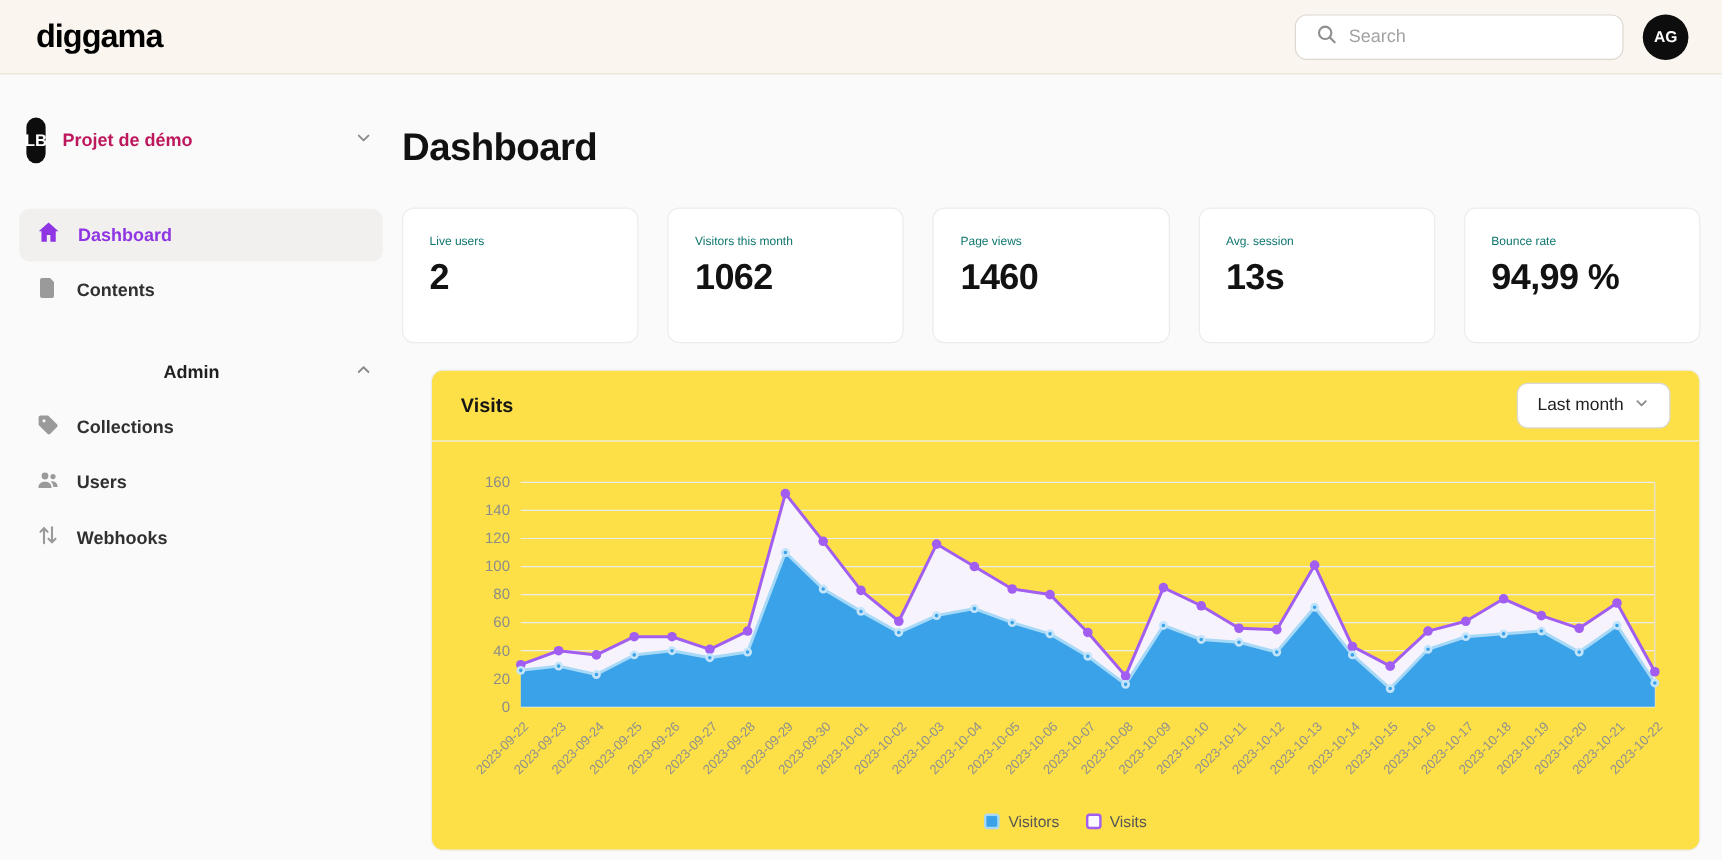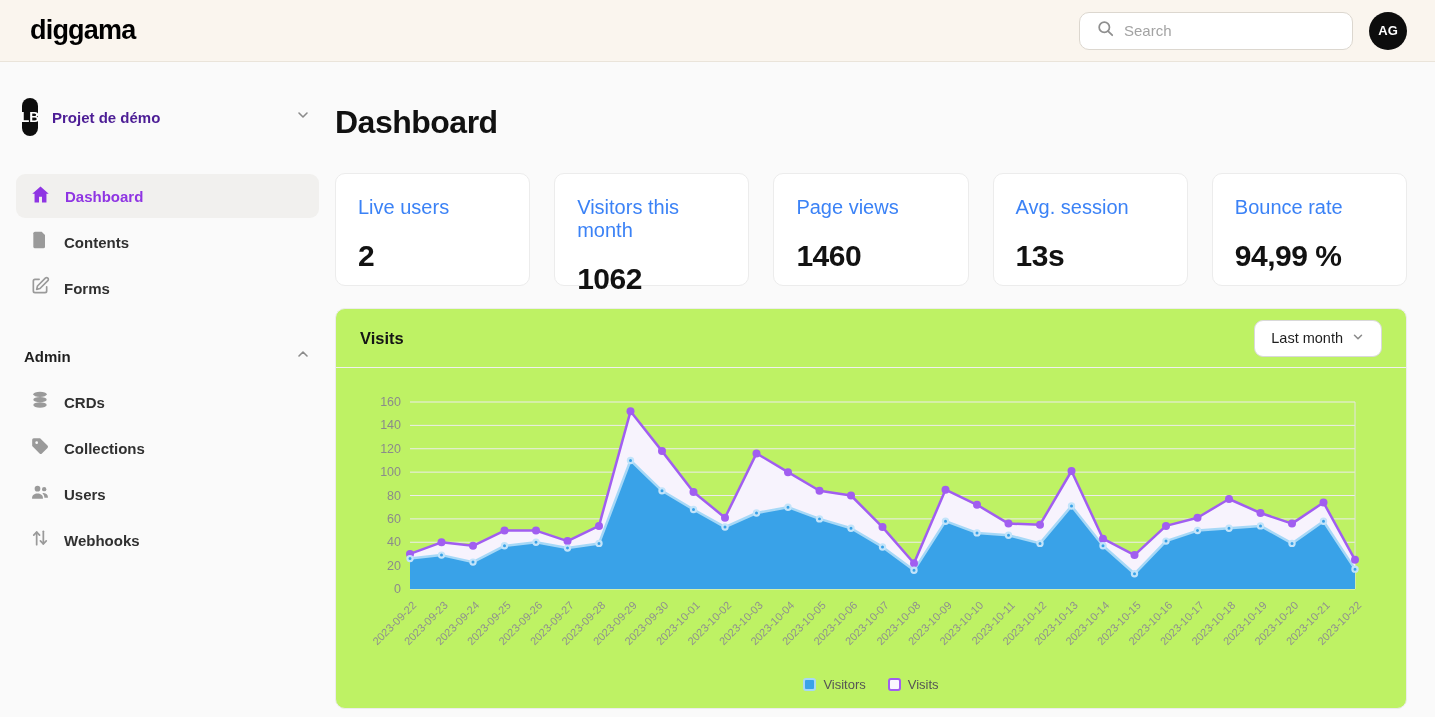--- a/index.html
+++ b/index.html
@@ -23,41 +23,41 @@
 
   
   .layout { display:flex; height:655px; }
   .sidebar { width:335px; flex:none; padding:36px 16px 0 16px; }
   .main { flex:1; padding:28px 28px 16px 0; }
 
   
   .project-row { display:flex; align-items:center; gap:14px; padding:0 8px 0 6px; cursor:pointer; }
   .project-avatar { width:16px; height:38px; border-radius:11px; background:#0d0d0d; color:#fff;
                     font-size:14px; font-weight:700; display:flex; align-items:center; justify-content:center; }
-  .project-name { font-size:15px; font-weight:700; color:#4c1d95; flex:1; }
+  .project-name { font-size:15px; font-weight:700; color:#be185d; flex:1; }
   .nav { margin-top:38px; display:flex; flex-direction:column; gap:2px; }
   .nav-item { display:flex; align-items:center; gap:14px; height:44px; padding:0 14px;
               border-radius:9px; cursor:pointer; }
   .nav-item .label { font-size:15px; font-weight:700; color:#303030; }
   .nav-item svg { flex:none; }
   .nav-item.active { background:#f1f0ee; }
   .nav-item.active .label { color:#8f35e3; }
-  .section-head { display:flex; align-items:center; margin:28px 0 6px 0; padding:0 8px 0 8px; height:36px; cursor:pointer; }
+  .section-head { display:flex; align-items:center; margin:28px 0 6px 0; padding:0 8px 0 8px; height:36px; cursor:pointer;text-align:center; }
   .section-head .label { font-size:15px; font-weight:700; color:#1f1f1f; flex:1; }
   .icon-gray { color:#9a9a9a; }
   .chev { color:#8b8b8b; }
 
   
   .page-title { font-size:32px; font-weight:800; letter-spacing:-0.5px; color:#111; margin:14px 0 32px 0; }
   .stats { display:grid; grid-template-columns:repeat(5,1fr); gap:24px; }
   .stat-card { background:#fff; border:1px solid #ececec; border-radius:10px; padding:22px 22px; height:113px; }
-  .stat-label { font-size:20px; color:#3b82f6; margin-bottom:20px; }
+  .stat-label { font-size:10px; color:#0f766e; margin-bottom:8px; }
   .stat-value { font-size:30px; font-weight:800; letter-spacing:-0.5px; color:#121212; }
 
-  .chart-card { margin-top:22px; background:#bef264; border:1px solid #ececec; border-radius:10px; }
+  .chart-card { margin-top:22px; background:#fde047; border:1px solid #ececec; border-radius:10px;margin-left:24px; }
   .chart-head { display:flex; align-items:center; justify-content:space-between;
                 padding:12px 24px; border-bottom:1px solid #f0f0f0; height:59px; }
   .chart-title { font-size:16.5px; font-weight:800; color:#151515; }
   .range-btn { display:flex; align-items:center; gap:8px; border:1px solid #d9d9d9; background:#fff;
                border-radius:9px; padding:9px 16px; font-size:14.5px; color:#1f1f1f;
                font-family:"Liberation Sans", sans-serif; cursor:pointer; }
   .chart-body { padding:16px 24px 0 24px; }
   .chart-body svg { display:block; width:1008px; height:287px; }
   .legend { display:flex; justify-content:center; gap:22px; padding:6px 0 16px 0; }
   .legend-item { display:flex; align-items:center; gap:7px; cursor:pointer; }
@@ -106,51 +106,32 @@
         <span class="label">Dashboard</span>
       </div>
       <div class="nav-item">
         <span class="icon-gray">
           <svg width="20" height="20" viewBox="0 0 24 24" fill="#9a9a9a">
             <path d="M6 2h8l4 4v14a2 2 0 0 1-2 2H6a2 2 0 0 1-2-2V4a2 2 0 0 1 2-2z"></path>
           </svg>
         </span>
         <span class="label">Contents</span>
       </div>
-      <div class="nav-item">
-        <span class="icon-gray">
-          <svg width="20" height="20" viewBox="0 0 24 24" fill="none" stroke="#9a9a9a" stroke-width="2" stroke-linecap="round" stroke-linejoin="round">
-            <path d="M11 4H6a2 2 0 0 0-2 2v12a2 2 0 0 0 2 2h12a2 2 0 0 0 2-2v-5"></path>
-            <path d="M18.4 2.6a2.1 2.1 0 0 1 3 3L12 15l-4 1 1-4 9.4-9.4z"></path>
-          </svg>
-        </span>
-        <span class="label">Forms</span>
-      </div>
     </div>
 
     <div class="section-head">
       <span class="label">Admin</span>
       <span class="chev">
         <svg width="16" height="16" viewBox="0 0 24 24" fill="none" stroke="currentColor" stroke-width="2.4" stroke-linecap="round" stroke-linejoin="round">
             <polyline points="6 15 12 9 18 15"></polyline>
           </svg>
       </span>
     </div>
 
     <div class="nav" style="margin-top:0">
-      <div class="nav-item">
-        <span class="icon-gray">
-          <svg width="20" height="20" viewBox="0 0 24 24" fill="#9a9a9a">
-            <ellipse cx="12" cy="5.2" rx="8" ry="3.2"></ellipse>
-            <ellipse cx="12" cy="11.6" rx="8" ry="3.2"></ellipse>
-            <ellipse cx="12" cy="18" rx="8" ry="3.2"></ellipse>
-          </svg>
-        </span>
-        <span class="label">CRDs</span>
-      </div>
       <div class="nav-item">
         <span class="icon-gray">
           <svg width="20" height="20" viewBox="0 0 24 24" fill="#9a9a9a">
             <path d="M2.6 12.1 11.5 21a2 2 0 0 0 2.8 0l6.7-6.7a2 2 0 0 0 0-2.8L12.1 2.6H4.6a2 2 0 0 0-2 2v7.5z"></path>
             <circle cx="8" cy="8" r="1.6" fill="#fafafa"></circle>
           </svg>
         </span>
         <span class="label">Collections</span>
       </div>
       <div class="nav-item">

